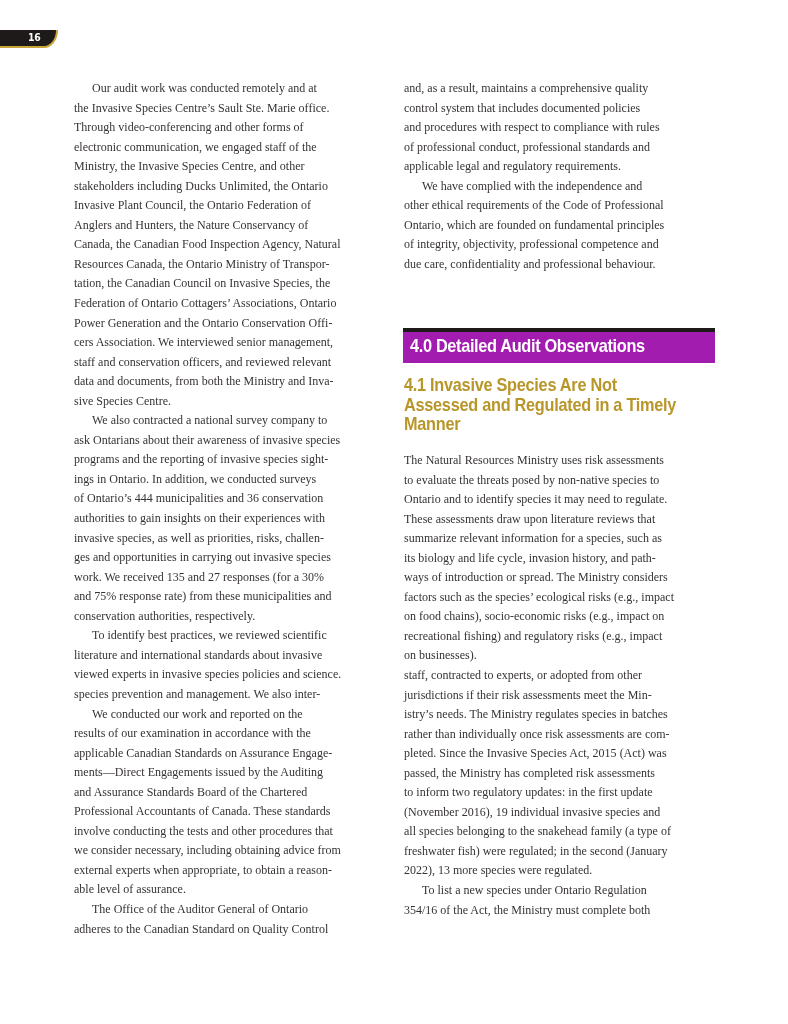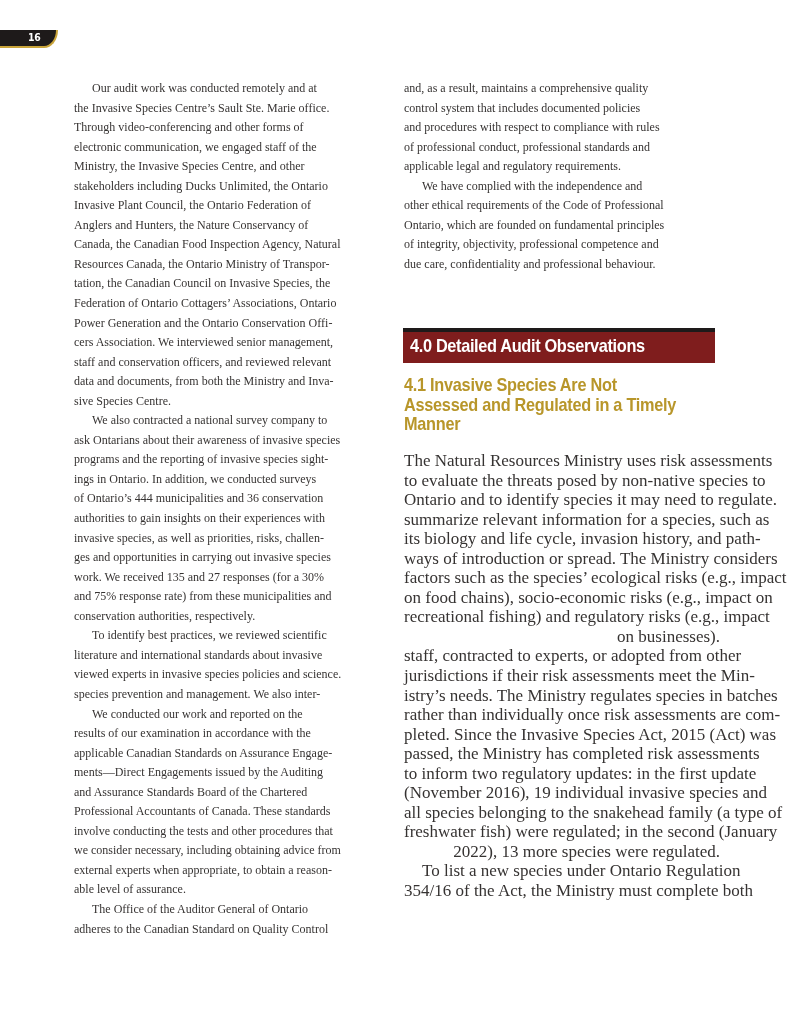--- a/index.html
+++ b/index.html
@@ -65,21 +65,21 @@
     .em {
     }
     .section-banner {
       position: absolute;
       left: 403px;
       top: 328px;
       width: 312px;
       height: 35px;
       box-sizing: border-box;
       border-top: 4px solid #1e1a1a;
-      background: #7f1d1d;
+      background: #a21caf;
     }
     .section-banner-text {
       position: absolute;
       left: 7px;
       top: 3px;
       color: #ffffff;
       font-family: "Liberation Sans", "DejaVu Sans", sans-serif;
       font-weight: bold;
       font-size: 19px;
       letter-spacing: -0.4px;
@@ -104,24 +104,23 @@
     .subsection-heading .hline {
       display: block;
       white-space: nowrap;
     }
     .col-right-lower {
       position: absolute;
       top: 451px;
       left: 404px;
       width: 316px;
       font-family: "Liberation Serif", "DejaVu Serif", serif;
-      font-size: 17px;
+      font-size: 12px;
       line-height: 19.55px;
       color: #363332;
-      text-align: right;
     }
     .col-right-lower .line {
       display: block;
       white-space: nowrap;
     }
     .col-right-lower .line.ind {
       padding-left: 18px;
     }
   </style>
 </head>
@@ -198,20 +197,21 @@
 <div class="subsection-heading">
   <span class="hline">4.1  Invasive Species Are Not</span>
   <span class="hline">Assessed and Regulated in a Timely</span>
   <span class="hline">Manner</span>
 </div>
 
 <div class="col-right-lower">
   <span class="line">The Natural Resources Ministry uses risk assessments</span>
   <span class="line">to evaluate the threats posed by non-native species to</span>
   <span class="line">Ontario and to identify species it may need to regulate.</span>
+  <span class="line">These assessments draw upon literature reviews that</span>
   <span class="line">summarize relevant information for a species, such as</span>
   <span class="line">its biology and life cycle, invasion history, and path-</span>
   <span class="line">ways of introduction or spread. The Ministry considers</span>
   <span class="line">factors such as the species’ ecological risks (e.g., impact</span>
   <span class="line">on food chains), socio-economic risks (e.g., impact on</span>
   <span class="line">recreational fishing) and regulatory risks (e.g., impact</span>
   <span class="line">on businesses).</span>
   <span class="line">staff, contracted to experts, or adopted from other</span>
   <span class="line">jurisdictions if their risk assessments meet the Min-</span>
   <span class="line">istry’s needs. The Ministry regulates species in batches</span>

